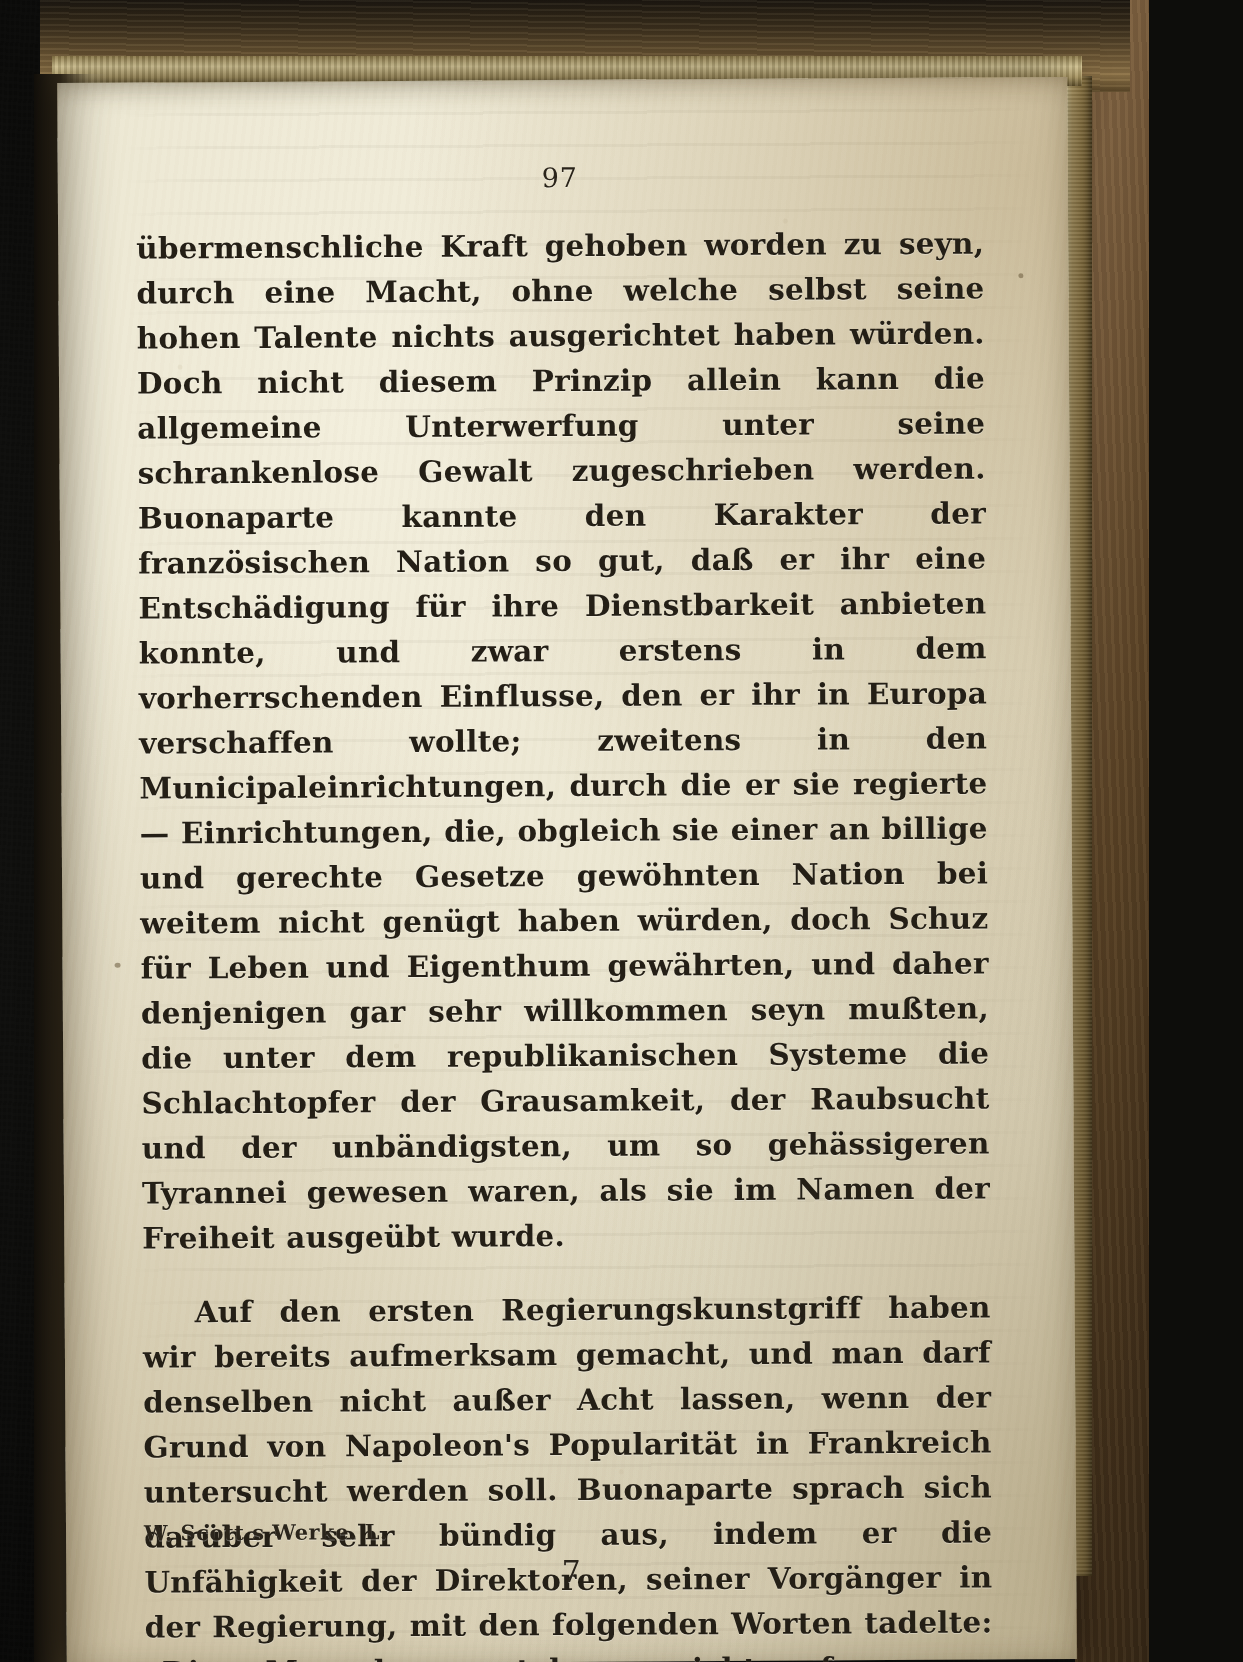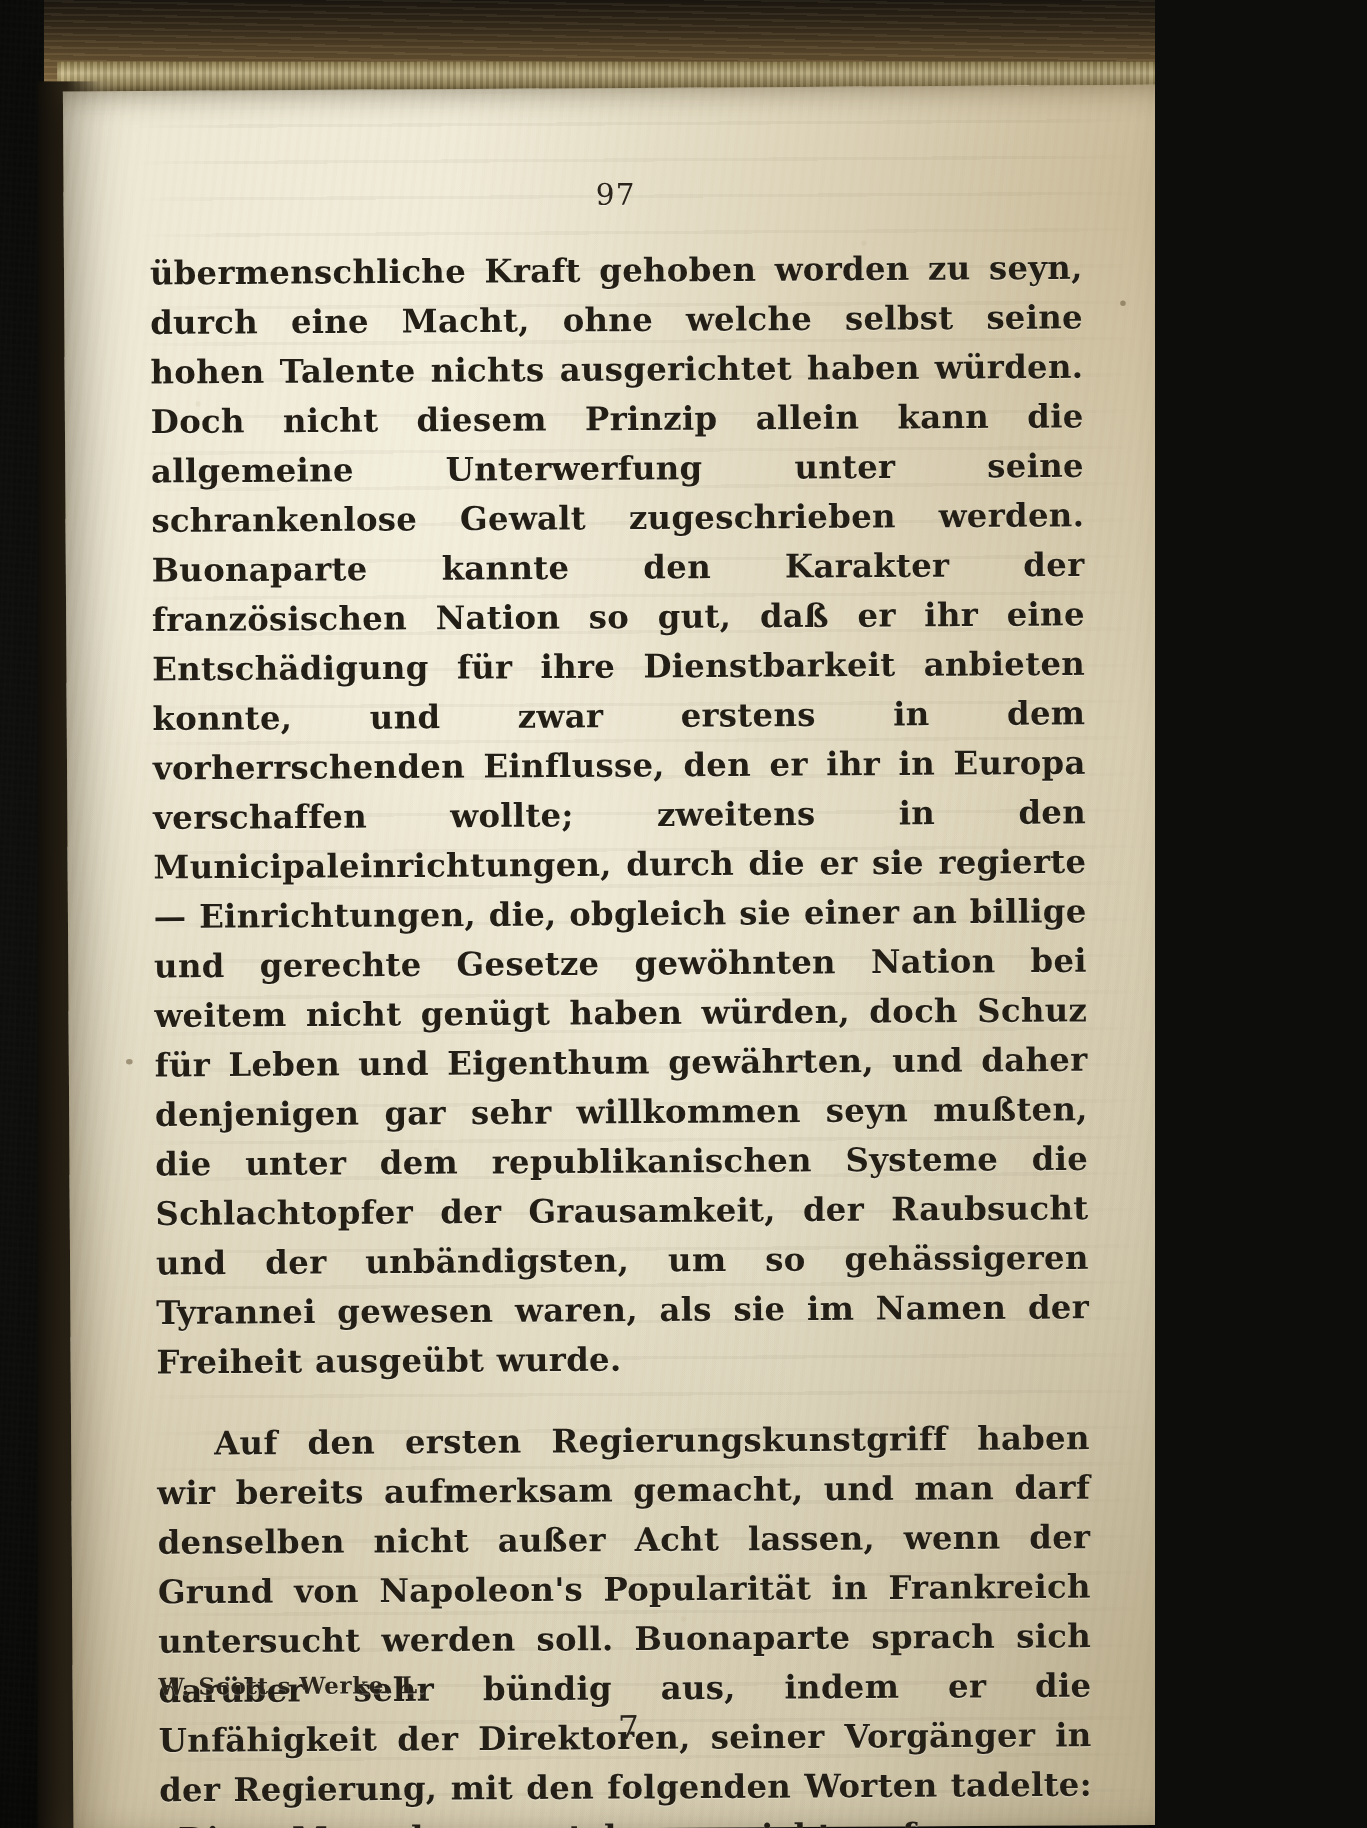--- a/index.html
+++ b/index.html
@@ -2,21 +2,21 @@
 <html><head>
 <meta charset="utf-8">
 <style>
   html, body {
     margin: 0;
     padding: 0;
     background: #0d0d0b;
   }
   #page {
     position: relative;
-    width: 1050px;
+    width: 1149px;
     height: 1662px;
     overflow: hidden;
     background: #0c4a6e;
     font-family: "DejaVu Serif", serif;
   }
 
   
   .backdrop {
     position: absolute;
     inset: 0;

